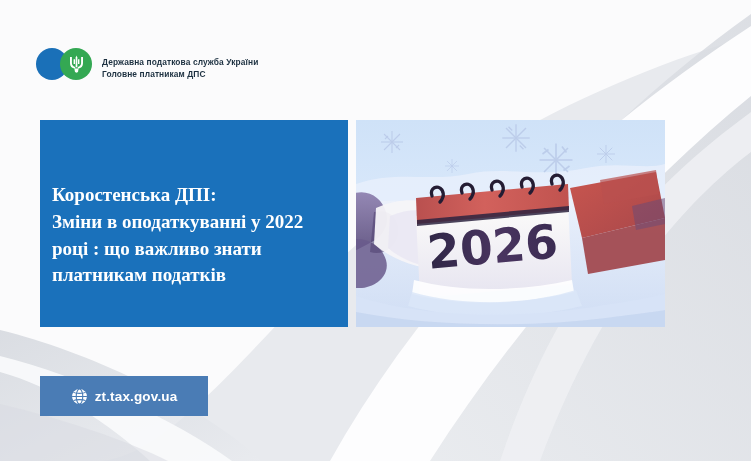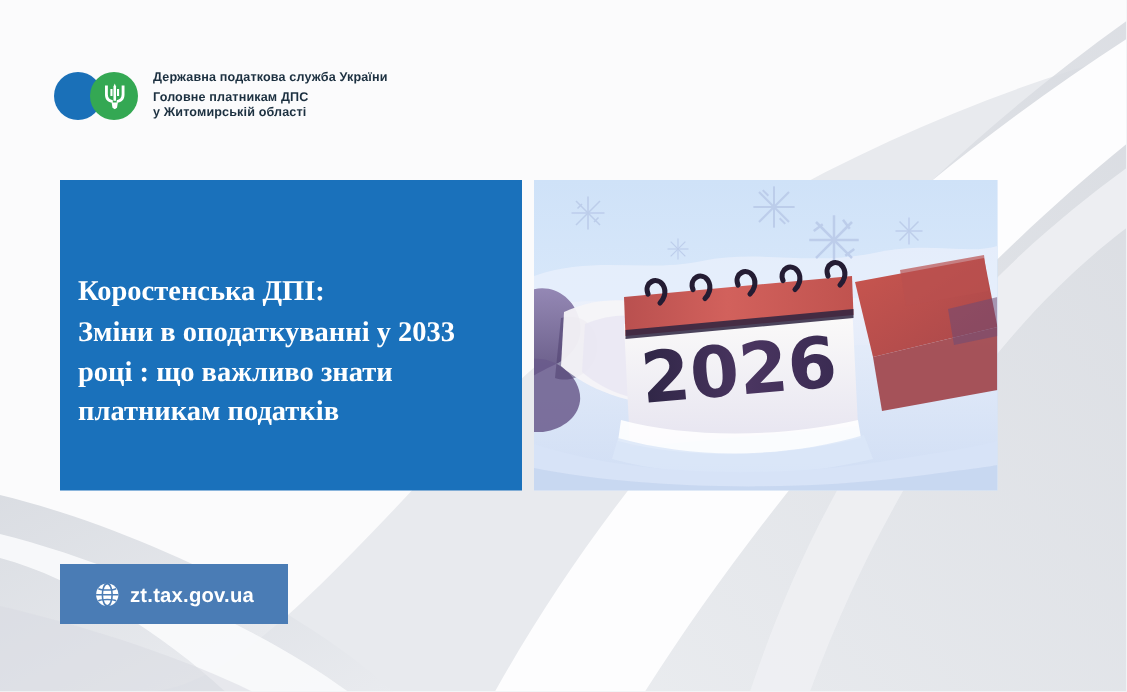--- a/index.html
+++ b/index.html
@@ -115,21 +115,21 @@
     left: 0; top: 0;
     width: 309px;
     height: 207px;
   }
 
   
   #url-badge {
     position: absolute;
     left: 40px;
     top: 376px;
-    width: 152px;
+    width: 168px;
     height: 40px;
     background: #4a7cb5;
     display: flex;
     align-items: center;
     justify-content: center;
   }
   #globe-icon {
     width: 17px;
     height: 17px;
     flex: 0 0 auto;
@@ -191,27 +191,26 @@
                    C12.4 13.2 14.0 11.2 14.0 8.2 Z" fill="#ffffff"></path>
           <path d="M4.6 4.3 L6.0 4.3 L6.0 9.0 L4.6 9.0 Z" fill="#ffffff"></path>
           <path d="M10.4 4.3 L9.0 4.3 L9.0 9.0 L10.4 9.0 Z" fill="#ffffff"></path>
           <path d="M5.4 13.4 L9.6 13.4 L9.0 16.9 L7.5 17.8 L6.0 16.9 Z" fill="#ffffff"></path>
         </svg>
       </div>
     </div>
     <div id="logo-text">
       <div id="org-line-1">Державна податкова служба України</div>
       <div id="org-line-2">Головне платникам ДПС</div>
-      <div id="org-line-3">у Житомирській області</div>
     </div>
   </div>
 
   <div id="headline-card">
     <div id="headline-text">Коростенська ДПІ:
-Зміни в оподаткуванні у 2033
+Зміни в оподаткуванні у 2022
 році : що важливо знати
 платникам податків</div>
   </div>
 
   <div id="photo-card">
     <svg id="photo-illustration" viewBox="0 0 309 207" preserveAspectRatio="none">
       <defs>
         <linearGradient id="skyGrad" x1="0" y1="0" x2="0" y2="1">
           <stop offset="0%" stop-color="#cfe2f8"></stop>
           <stop offset="55%" stop-color="#dceafb"></stop>

